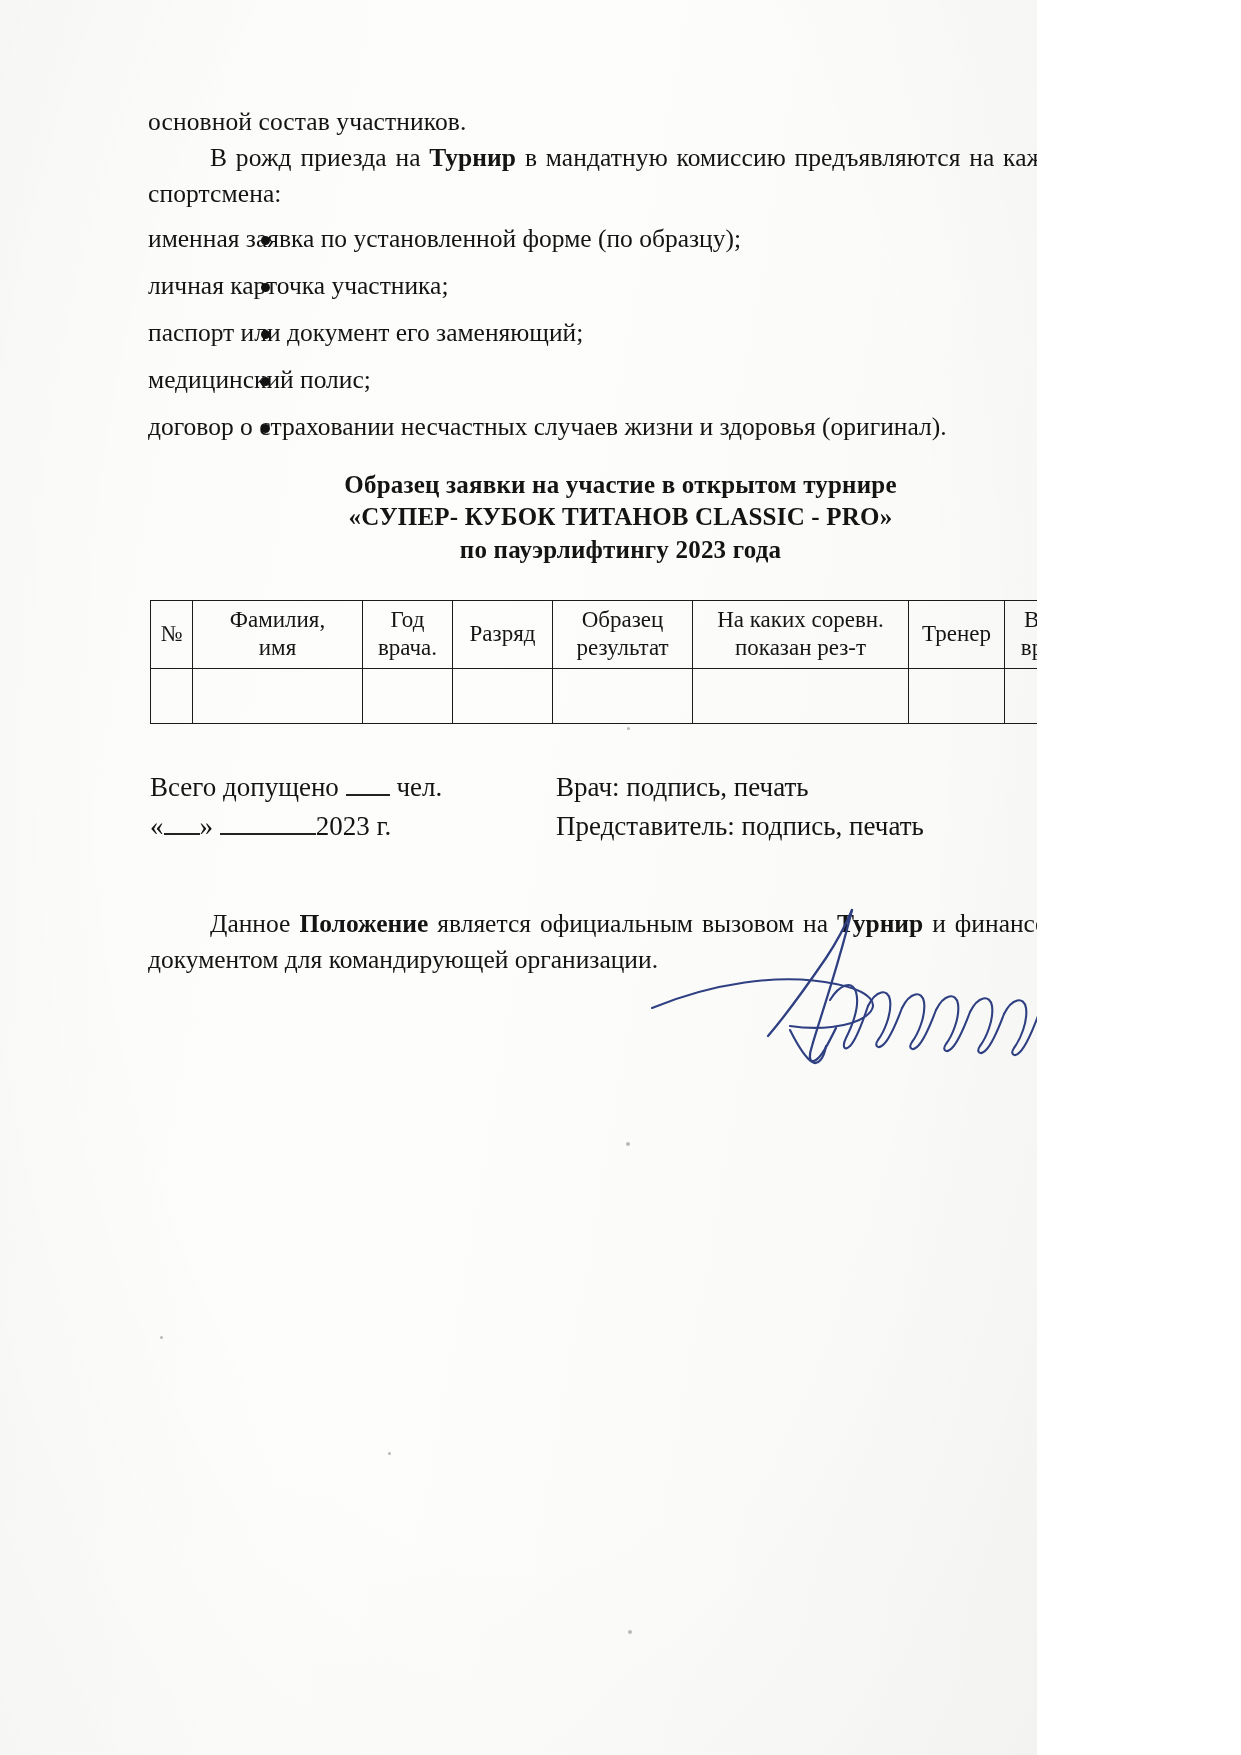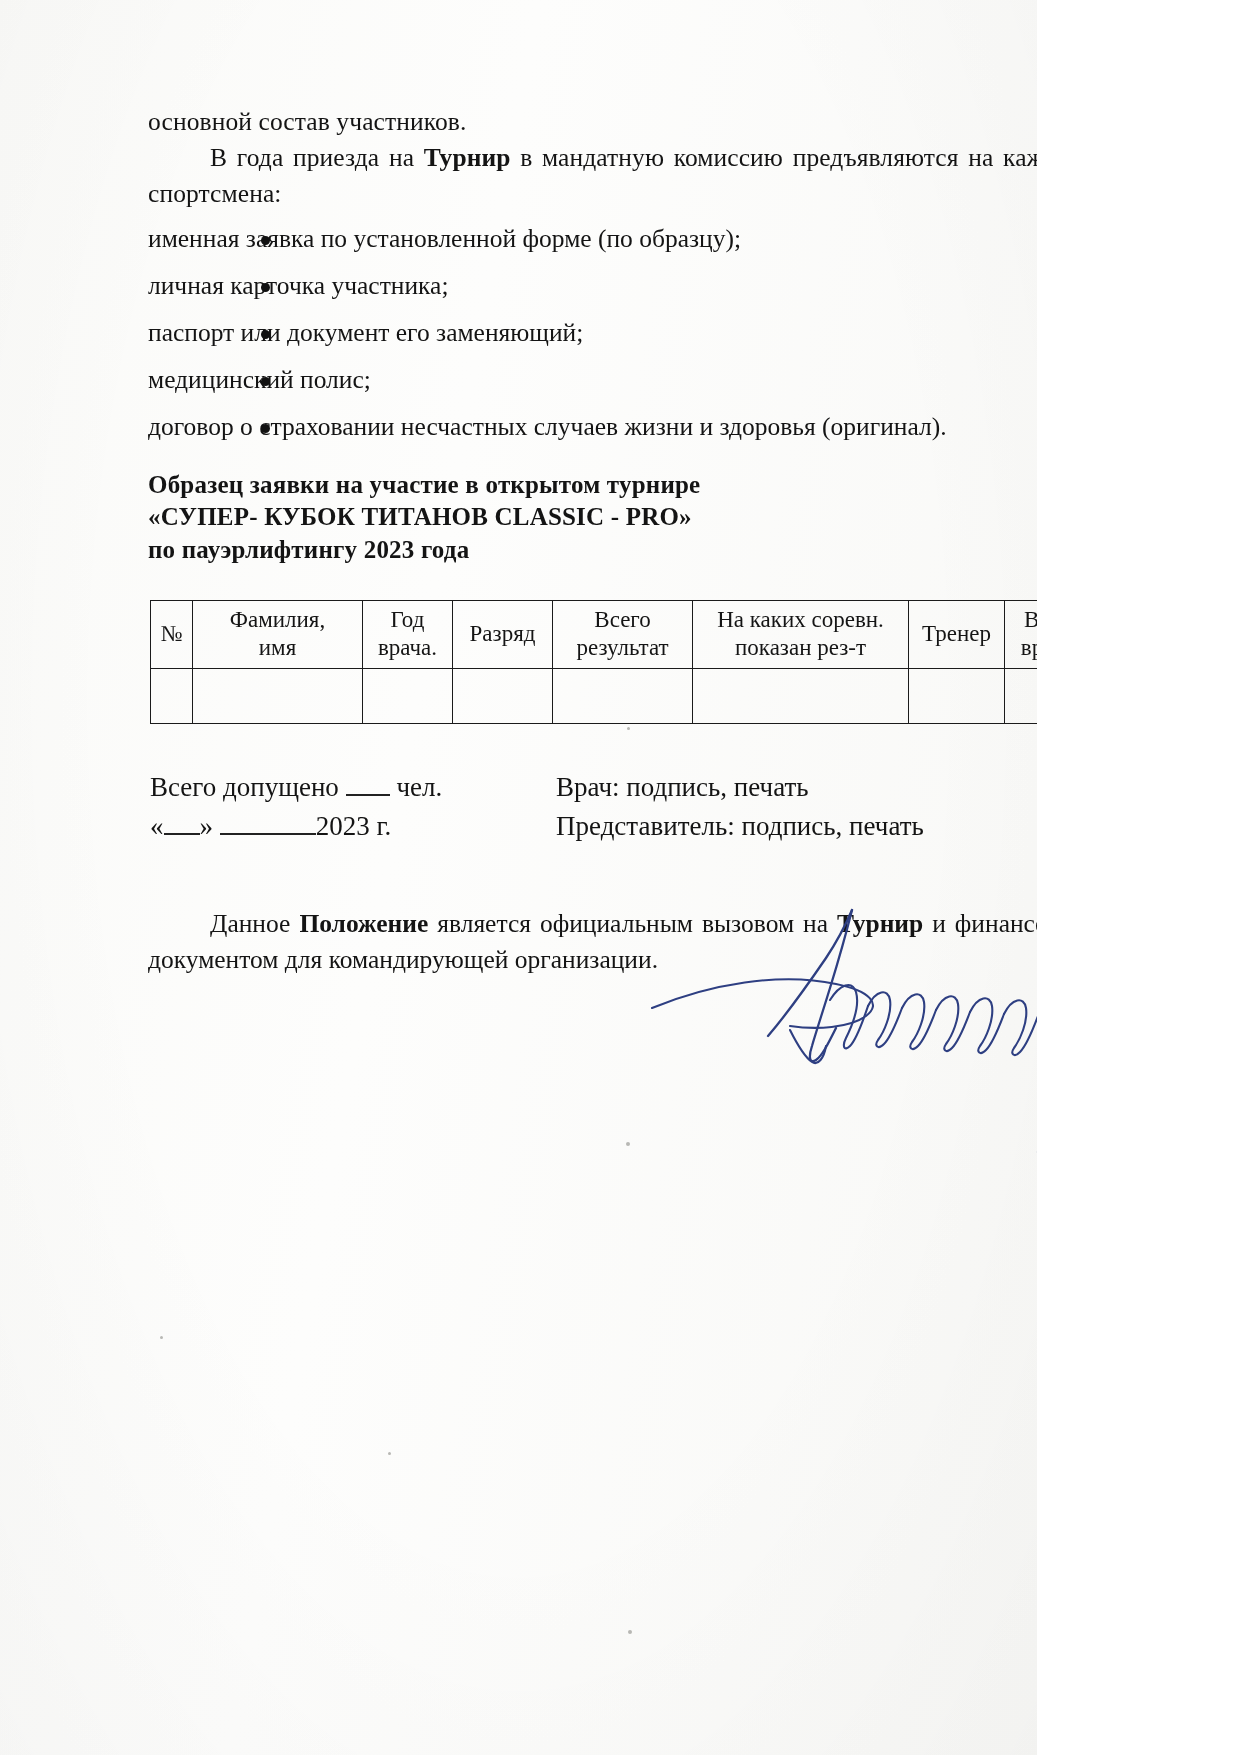--- a/index.html
+++ b/index.html
@@ -71,21 +71,21 @@
     background: #111;
   }
   ul.docs li .cont {
     display: block;
     text-indent: -138px;
     margin-left: 0;
   }
 
   .sample-title {
     margin-top: 24px;
-    text-align: left;
+    text-align: center;
     font-weight: bold;
     font-size: 25px;
     line-height: 1.30;
     letter-spacing: 0.2px;
   }
   .sample-title div { white-space: nowrap; }
 
   table.form {
     margin: 34px auto 0 auto;
     border-collapse: collapse;
@@ -159,21 +159,21 @@
   <div class="speck" style="left:626px;top:1142px;width:4px;height:4px;"></div>
   <div class="speck" style="left:628px;top:1630px;width:4px;height:4px;"></div>
   <div class="speck" style="left:1063px;top:702px;width:3px;height:5px;"></div>
   <div class="speck" style="left:627px;top:727px;width:3px;height:3px;"></div>
 
   <div class="content">
 
     <p class="body">основной состав участников.</p>
 
 
-    <p class="body indent"><span>В года приезда на </span><b>Турнир</b><span> в мандатную комиссию предъявляются на каждого спортсмена:</span></p>
+    <p class="body indent"><span>В рожд приезда на </span><b>Турнир</b><span> в мандатную комиссию предъявляются на каждого спортсмена:</span></p>
 
     <ul class="docs">
       <li>
           <span class="cont">именная заявка по установленной форме (по образцу);</span>
         </li>
       <li>
           <span class="cont">личная карточка участника;</span>
         </li>
       <li>
           <span class="cont">паспорт или документ его заменяющий;</span>
@@ -202,21 +202,21 @@
           <col class="col-where">
           <col class="col-coach">
           <col class="col-visa">
       </colgroup>
       <thead>
         <tr>
           <th><span>№</span><span class="l2"></span></th>
           <th><span>Фамилия,</span><span class="l2">имя</span></th>
           <th><span>Год</span><span class="l2">врача.</span></th>
           <th><span>Разряд</span><span class="l2"></span></th>
-          <th><span>Всего</span><span class="l2">результат</span></th>
+          <th><span>Образец</span><span class="l2">результат</span></th>
           <th><span>На каких  соревн.</span><span class="l2">показан рез-т</span></th>
           <th><span>Тренер</span><span class="l2"></span></th>
           <th><span>Виза</span><span class="l2">врача</span></th>
         </tr>
       </thead>
       <tbody>
         <tr class="empty">
           <td></td>
           <td></td>
           <td></td>

